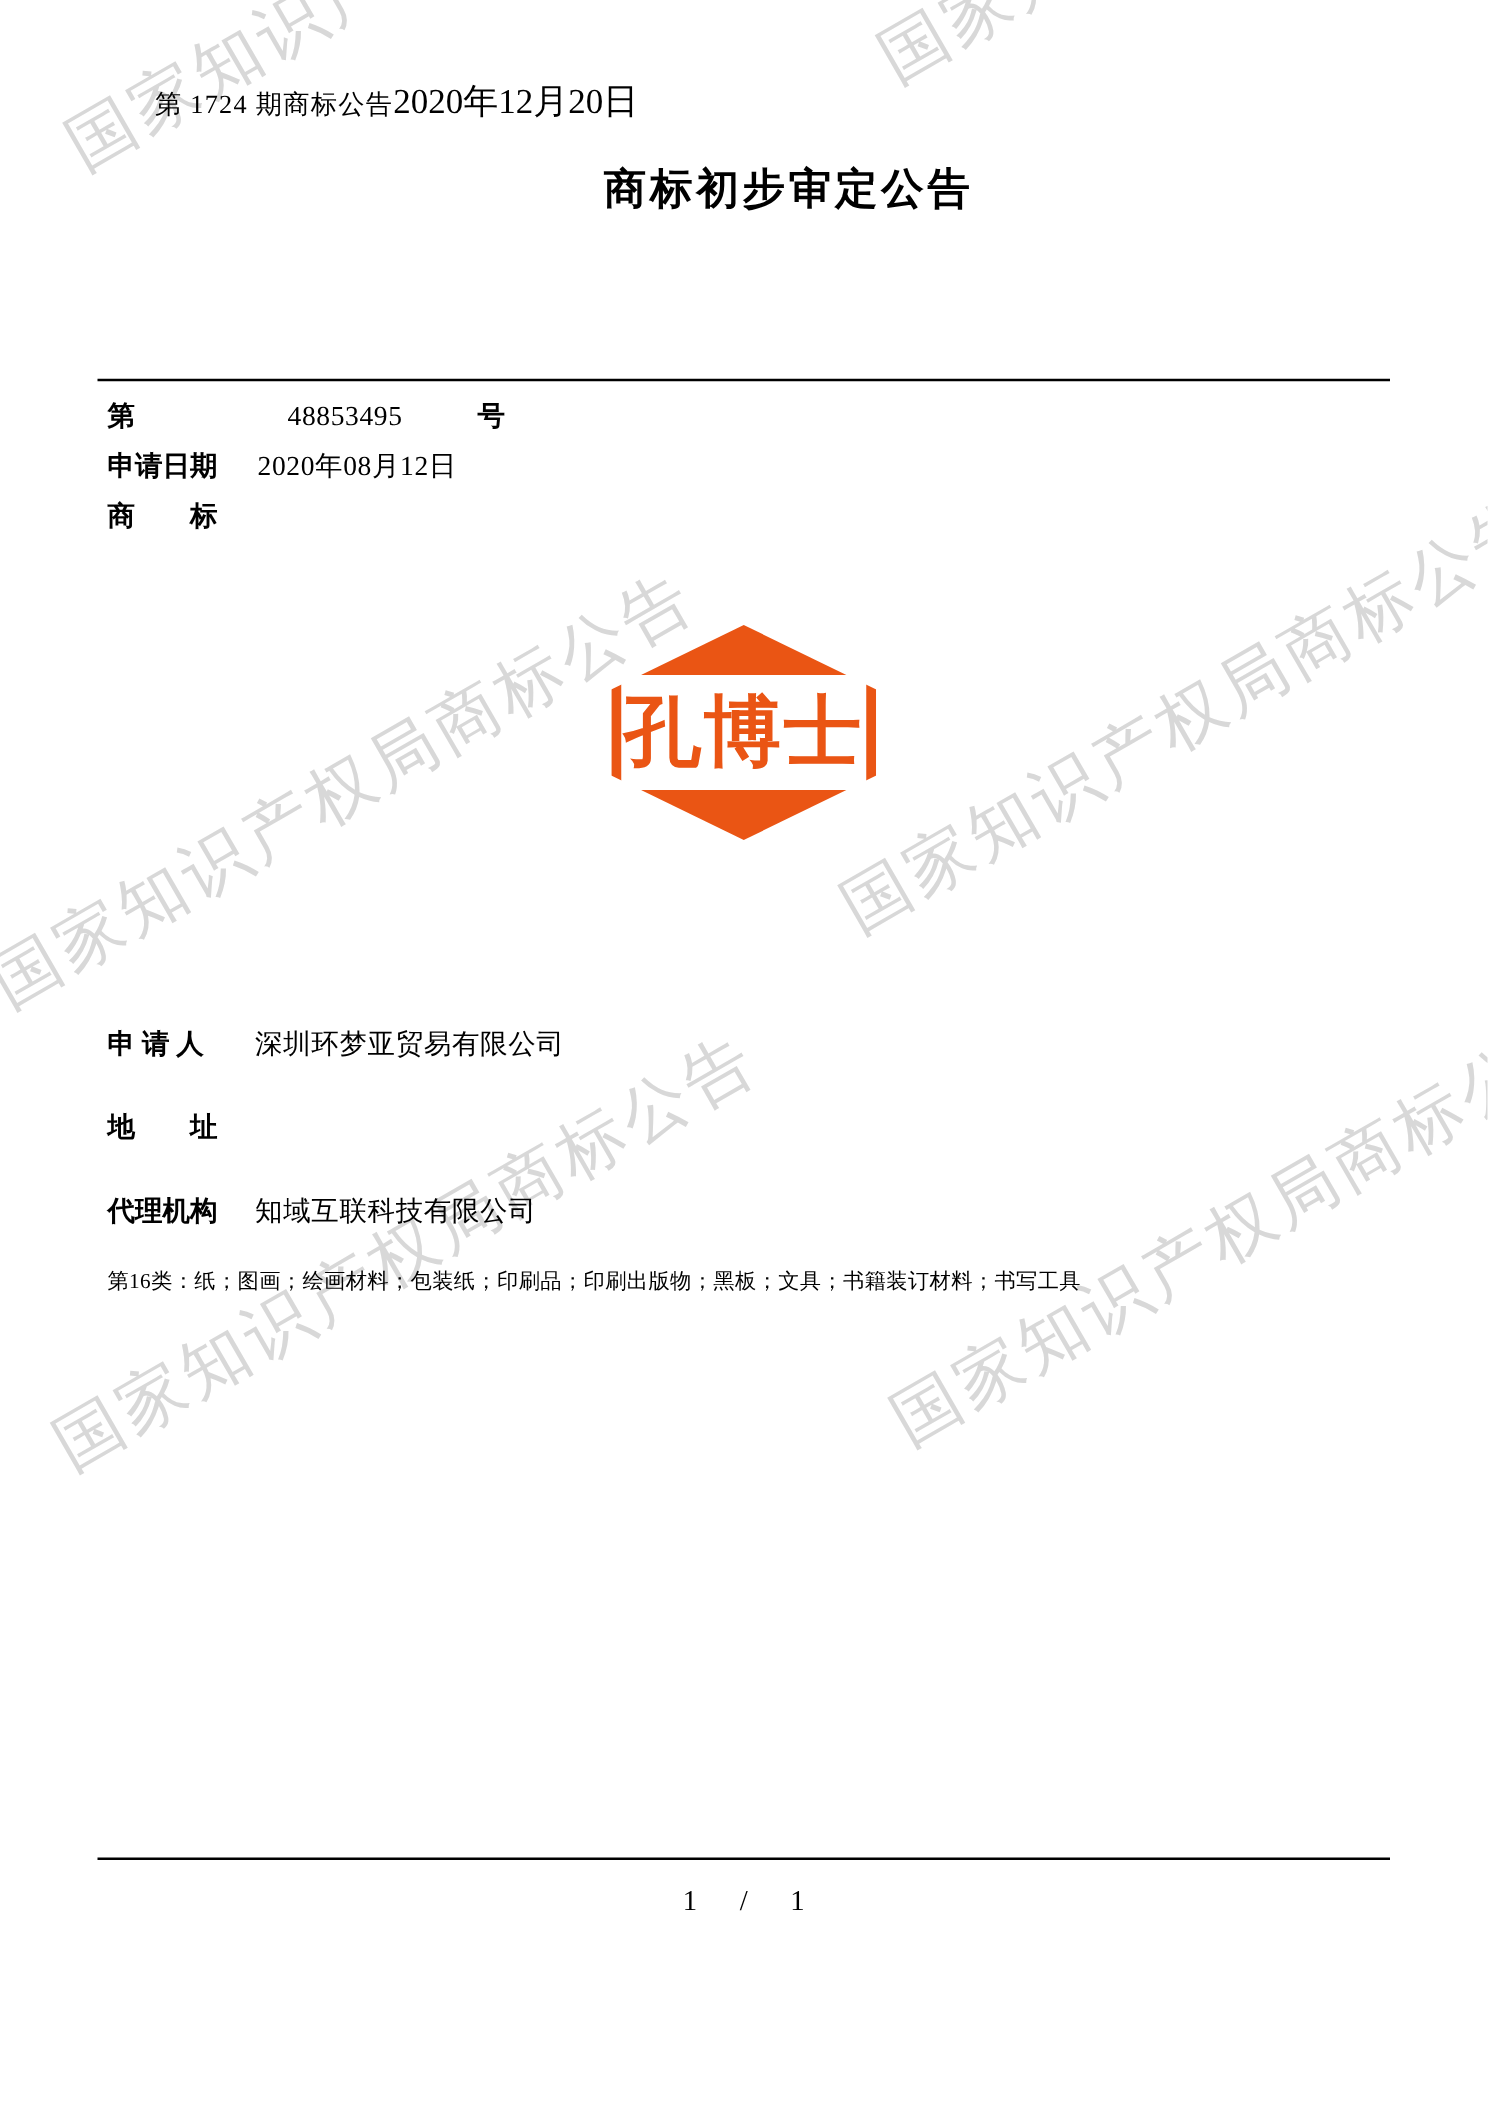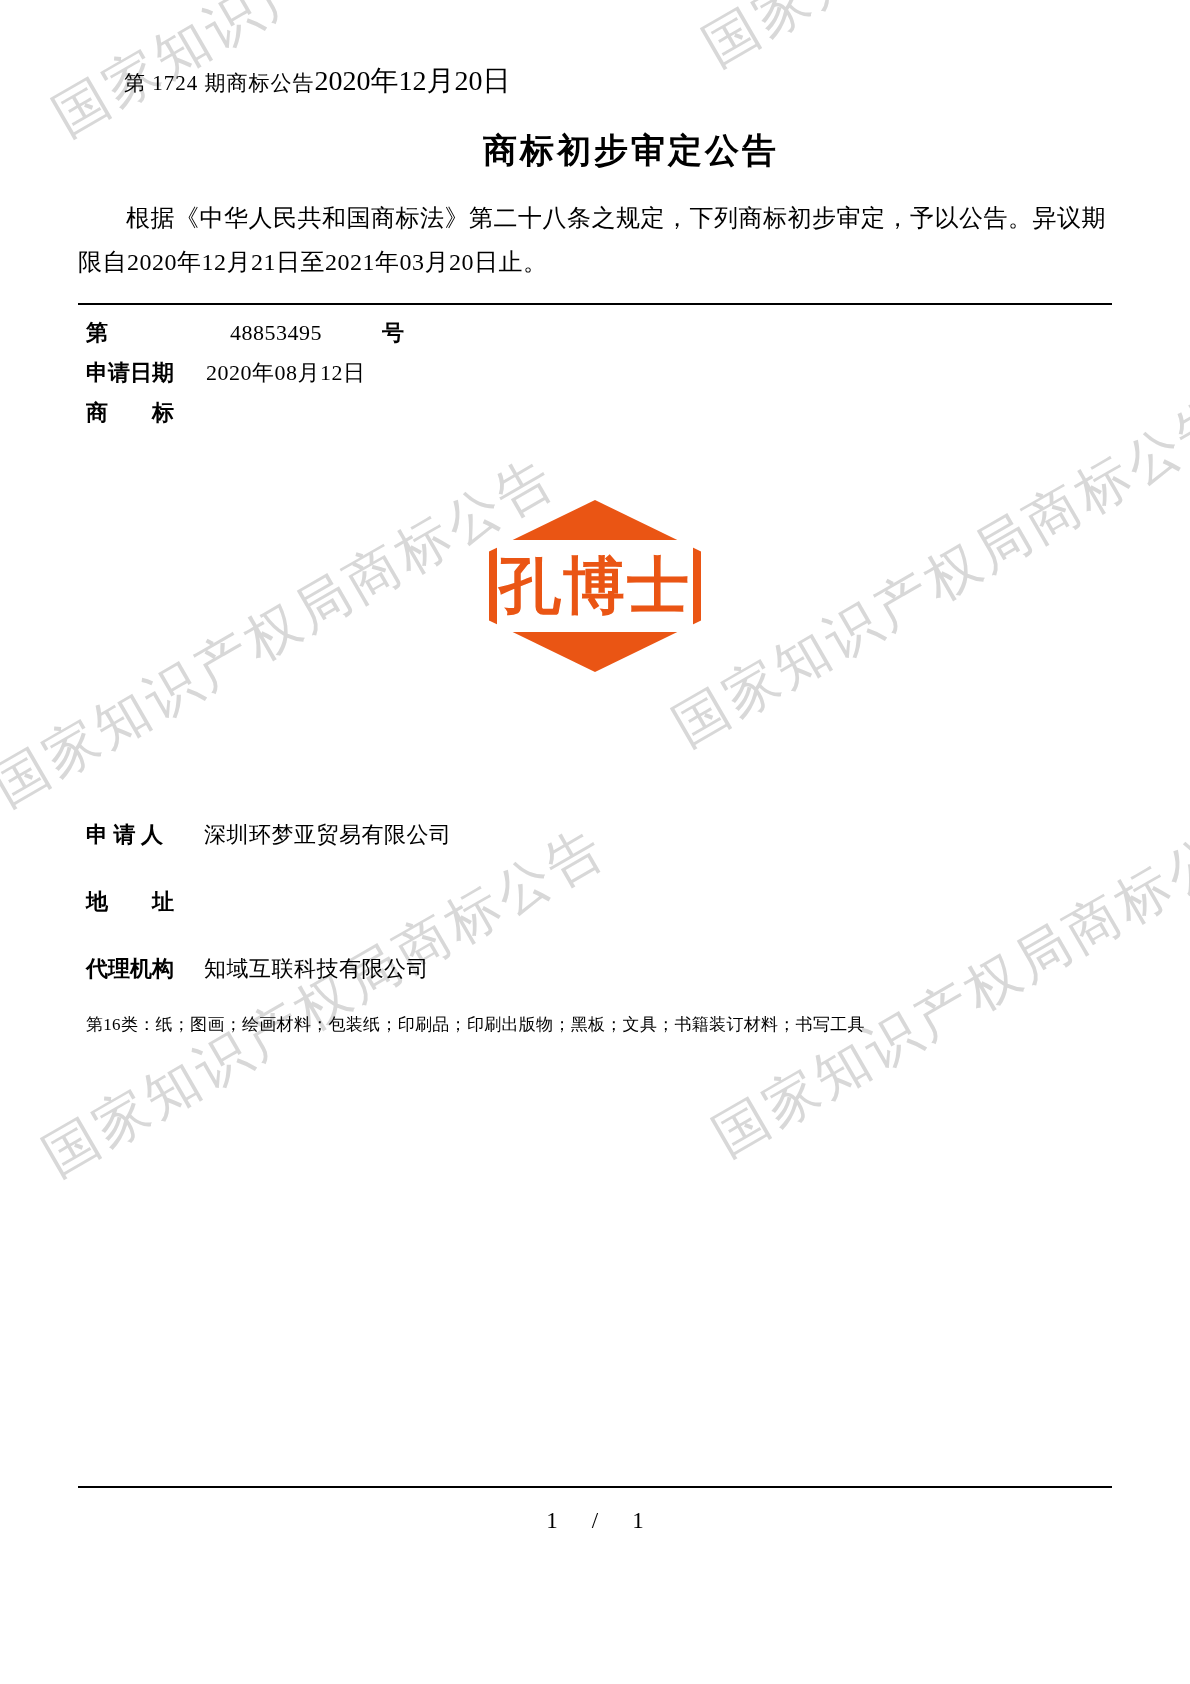--- a/index.html
+++ b/index.html
@@ -261,21 +261,20 @@
     <div class="wm" style="left:700px; top:1110px; transform: rotate(-30deg);">国家知识产权局商标公告</div>
   </div>
 
   <div class="header">
     <div class="header-left">第 1724 期商标公告</div>
     <div class="header-right">2020年12月20日</div>
   </div>
 
   <div class="doc-title">商标初步审定公告</div>
 
-  <div class="intro">根据《中华人民共和国商标法》第二十八条之规定，下列商标初步审定，予以公告。异议期限自2020年12月21日至2021年03月20日止。</div>
 
   <div class="divider-top"></div>
 
   <div class="fields">
     <div class="field-row">
       <div class="field-label">第</div>
       <div class="field-value num">48853495</div>
       <div class="suffix-hao">号</div>
     </div>
     <div class="field-row">

